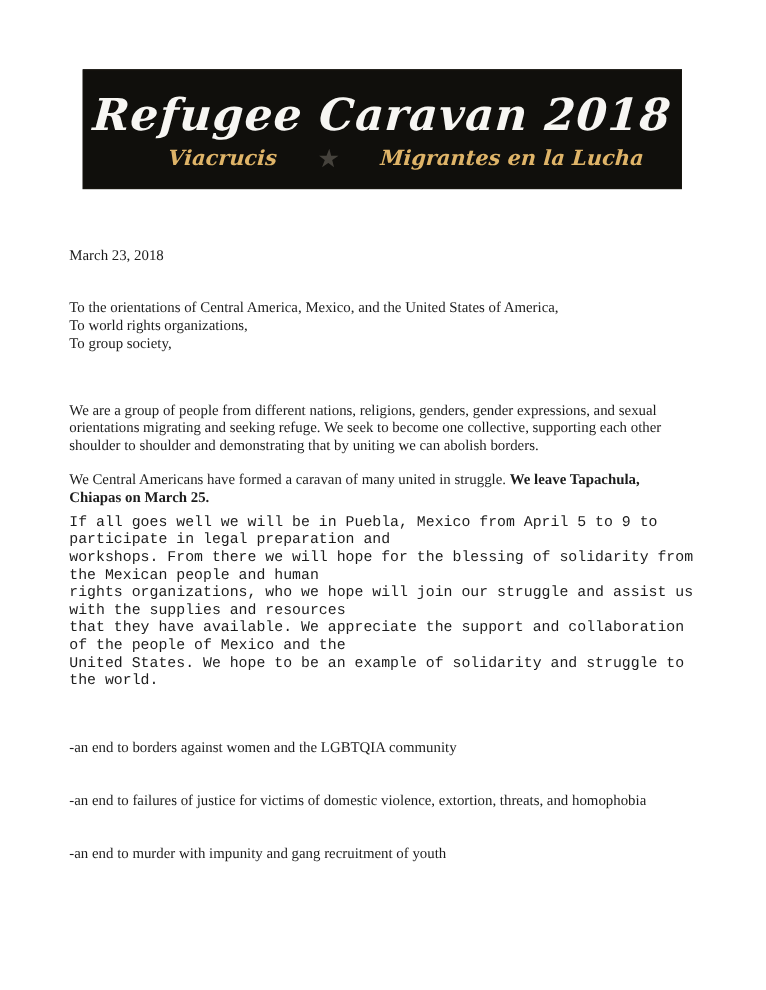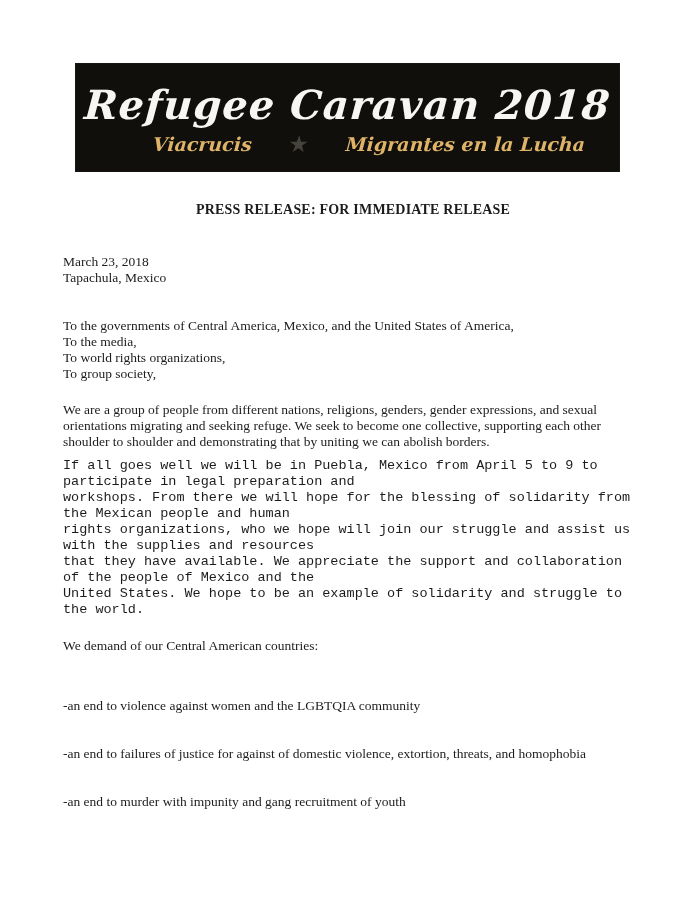--- a/index.html
+++ b/index.html
@@ -68,27 +68,27 @@
     font-size: 13.5px;
     line-height: 16px;
   }
   .doc .heading {
     margin-top: 30px;
     text-align: center;
     font-weight: bold;
     font-size: 14px;
     letter-spacing: 0.2px;
   }
-  .dateline { margin-top: 36px; }
+  .dateline { margin-top: 52px; }
   .salutations { margin-top: 32px; }
   .para, .section-heading, .list, .dateline div, .salutations div {
     margin: 0;
     white-space: pre-wrap;
   }
-  .p1 { margin-top: 20px; }
+  .p1 { margin-top: 45px; }
   .p2 { margin-top: 15px; }
   .p3 { margin-top: 8px; font-family: Liberation Mono, monospace; }
   .bold { font-weight: bold; }
   .section-heading.ca { margin-top: 20px; }
   .list.ca-list { margin-top: 12px; }
 </style>
 </head>
 <body>
 
 <div class="page">
@@ -97,47 +97,45 @@
     <div class="banner-title">Refugee Caravan 2018</div>
     <div class="banner-subtitle">
       <span>Viacrucis</span>
       <span class="star">★</span>
       <span>Migrantes en la Lucha</span>
     </div>
   </div>
 
   <div class="doc">
 
-    <div class="heading">PRESS RELEASE: FOR IMMEDIATE RELEASE</div>
 
     <div class="dateline">
       <div>March 23, 2018</div>
-      <div>Tapachula, Mexico</div>
     </div>
 
     <div class="salutations">
-      <div>To the governments of Central America, Mexico, and the United States of America,</div>
-      <div>To the media,</div>
+      <div>To the orientations of Central America, Mexico, and the United States of America,</div>
       <div>To world rights organizations,</div>
       <div>To group society,</div>
     </div>
 
     <p class="para p1">We are a group of people from different nations, religions, genders, gender expressions, and sexual
 orientations migrating and seeking refuge. We seek to become one collective, supporting each other
 shoulder to shoulder and demonstrating that by uniting we can abolish borders.</p>
 
+    <p class="para p2"><span>We Central Americans have formed a caravan of many united in struggle. </span><span class="bold">We leave Tapachula,
+Chiapas on March 25.</span></p>
 
     <p class="para p3">If all goes well we will be in Puebla, Mexico from April 5 to 9 to participate in legal preparation and
 workshops. From there we will hope for the blessing of solidarity from the Mexican people and human
 rights organizations, who we hope will join our struggle and assist us with the supplies and resources
 that they have available. We appreciate the support and collaboration of the people of Mexico and the
 United States. We hope to be an example of solidarity and struggle to the world.</p>
 
-    <p class="section-heading ca">We demand of our Central American countries:</p>
 
     <div class="list ca-list">
-      <div>-an end to violence against women and the LGBTQIA community</div>
-      <div>-an end to failures of justice for against of domestic violence, extortion, threats, and homophobia</div>
+      <div>-an end to borders against women and the LGBTQIA community</div>
+      <div>-an end to failures of justice for victims of domestic violence, extortion, threats, and homophobia</div>
       <div>-an end to murder with impunity and gang recruitment of youth</div>
     </div>
 
   </div>
 </div>
 
 </body></html>

